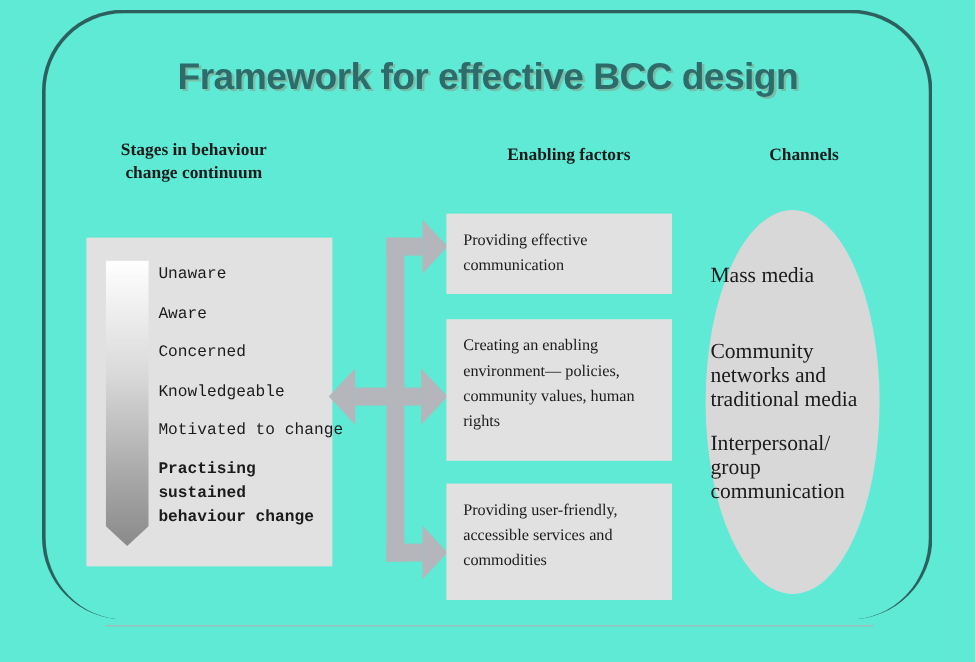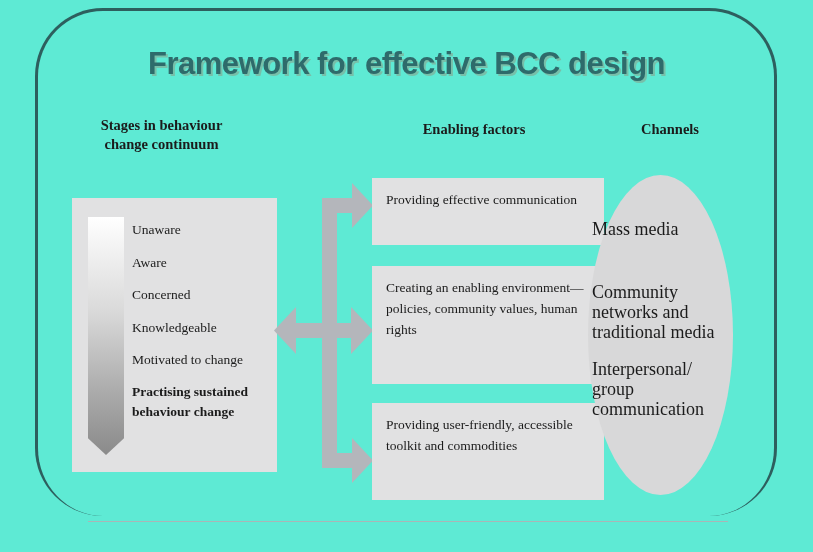--- a/index.html
+++ b/index.html
@@ -26,26 +26,26 @@
   .channels-header{left:600px;top:120px;width:140px;}
   .stages-panel{
     position:absolute;left:72px;top:198px;width:205px;height:274px;
     background:var(--panel_fill,#e1e1e2);
   }
   .gradient-bar{
     position:absolute;left:16px;top:19px;width:36px;height:238px;
     background:linear-gradient(to bottom,#ffffff 0%,#d9d9d9 40%,#a9a9a9 75%,#8a8a8a 100%);
     clip-path:polygon(0 0,100% 0,100% 93%,50% 100%,0 93%);
   }
-  .stages-list{position:absolute;left:60px;top:16px;width:142px;}
+  .stages-list{position:absolute;left:60px;top:16px;width:142px;font-family:Liberation Mono, monospace;}
   .stage-item{font-size:13.5px;line-height:32.5px;white-space:nowrap;}
   .stage-item.final{font-weight:bold;line-height:20px;white-space:normal;margin-top:5px;}
   .arrows{position:absolute;left:0;top:0;width:813px;height:552px;pointer-events:none;color:var(--arrow,#b4b6bb);}
   .factor-box{
-    position:absolute;left:372px;width:232px;background:var(--panel_fill,#e1e1e2);
+    position:absolute;left:372px;width:188px;background:var(--panel_fill,#e1e1e2);
     font-size:13.5px;line-height:21px;box-sizing:border-box;padding:11px 14px;
   }
   .box1{top:178px;height:67px;}
   .box2{top:266px;height:118px;}
   .box3{top:403px;height:97px;}
   .channels-ellipse{
     position:absolute;left:588px;top:175px;width:145px;height:320px;
     background:var(--ellipse_fill,#d8d8d9);border-radius:50%;
   }
   .channel-item{
@@ -92,21 +92,21 @@
     <polygon points="352,183 352,228 373,205.5" fill="currentColor"></polygon>
     <rect x="296" y="323" width="55" height="15" fill="currentColor"></rect>
     <polygon points="296,307 296,354 274,330.5" fill="currentColor"></polygon>
     <polygon points="351,307 351,354 373,330.5" fill="currentColor"></polygon>
     <rect x="322" y="453" width="30" height="15" fill="currentColor"></rect>
     <polygon points="352,438 352,483 373,460.5" fill="currentColor"></polygon>
   </svg>
 
   <div class="factor-box box1">Providing effective communication</div>
   <div class="factor-box box2">Creating an enabling environment— policies, community values, human rights</div>
-  <div class="factor-box box3">Providing user-friendly, accessible toolkit and commodities</div>
+  <div class="factor-box box3">Providing user-friendly, accessible services and commodities</div>
 
   <div class="channels-ellipse">
     <div class="channel-item ch0">Mass media</div>
     <div class="channel-item ch1">Community networks and traditional media</div>
     <div class="channel-item ch2">Interpersonal/ group communication</div>
   </div>
 
   <div class="divider"></div>
 
 </div>

